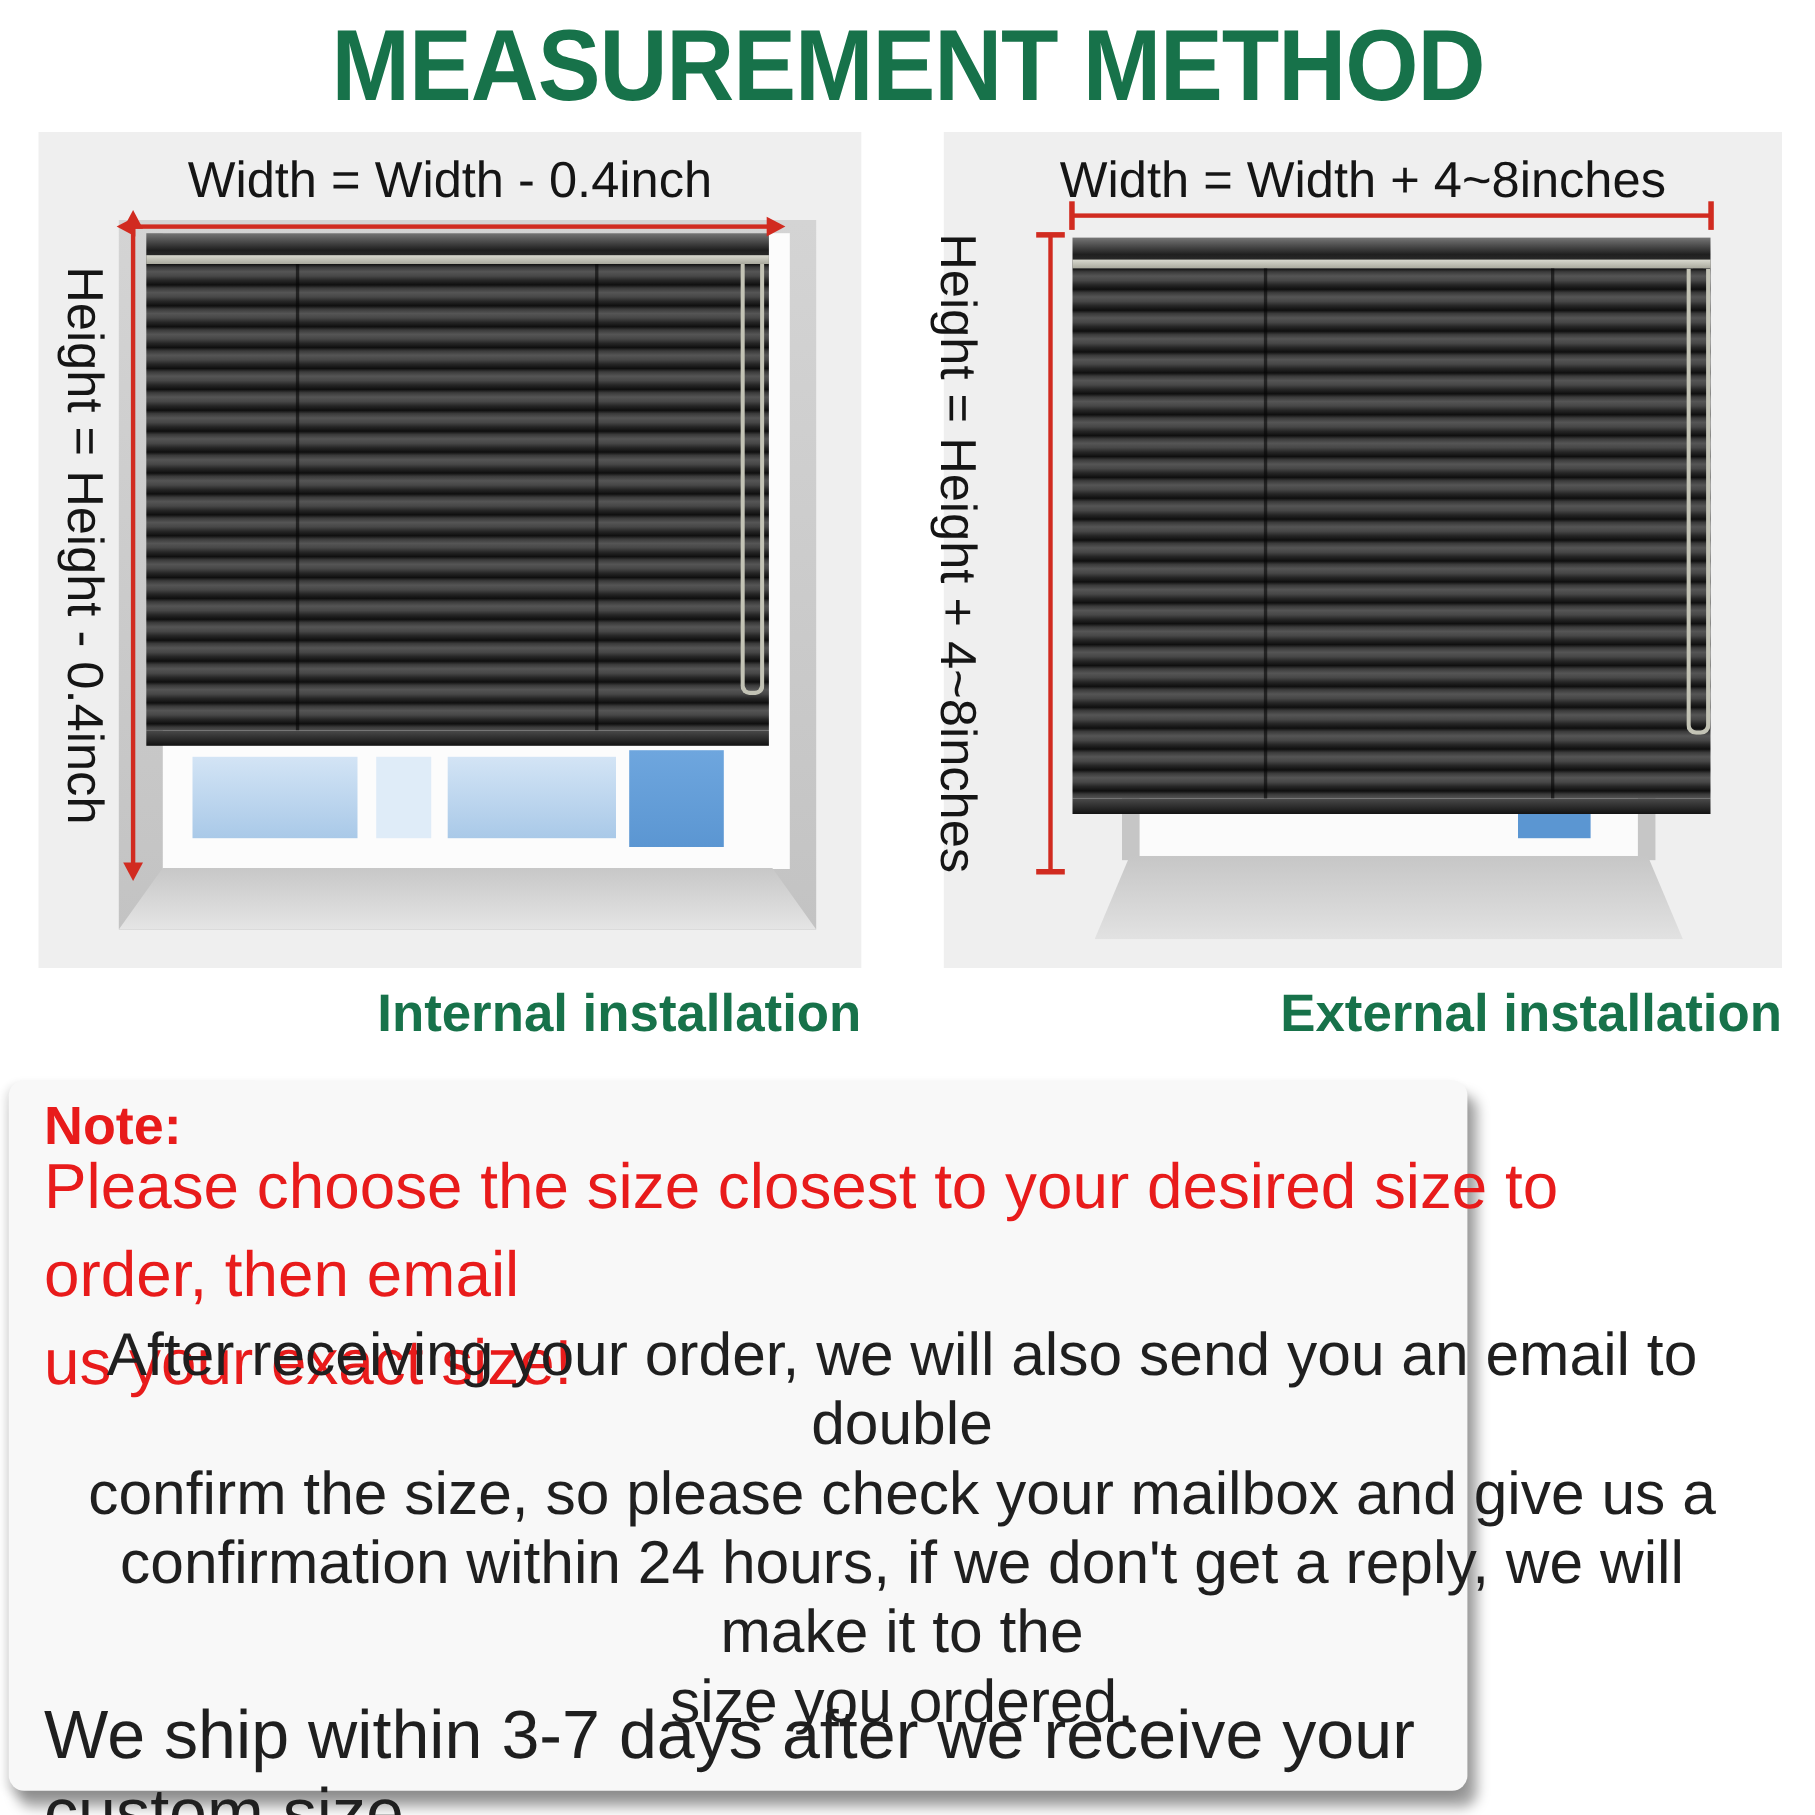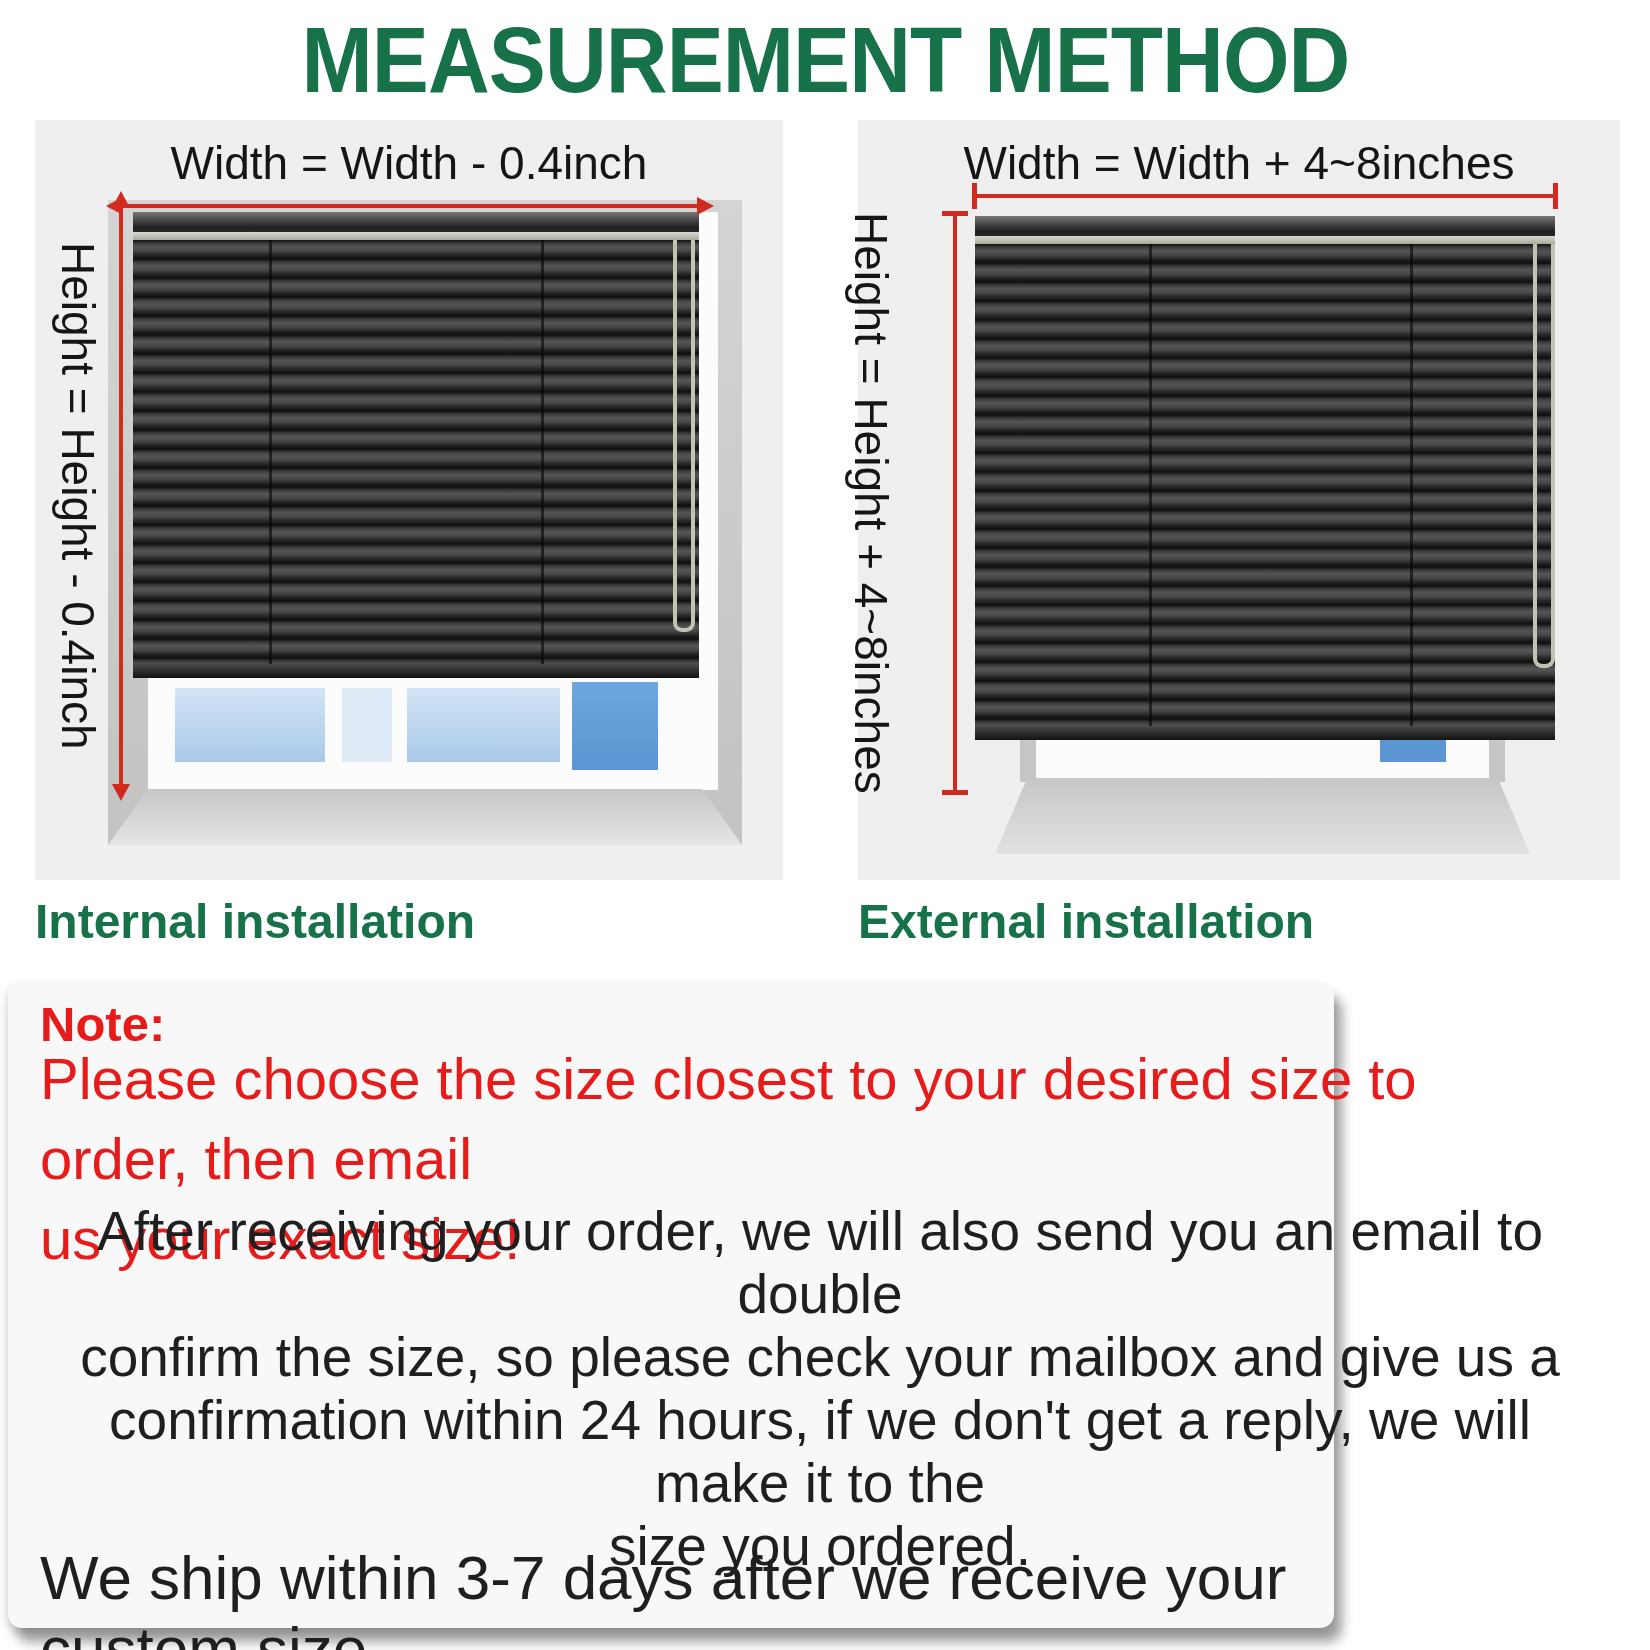--- a/index.html
+++ b/index.html
@@ -76,21 +76,21 @@
   .tcap.h::after  { right:-3px; top:-11px; width:5px; height:26px; background:var(--measure); border:none; }
   .tcap.v::before { top:-3px;    left:-11px; width:26px; height:5px; background:var(--measure); border:none; }
   .tcap.v::after  { bottom:-3px; left:-11px; width:26px; height:5px; background:var(--measure); border:none; }
   .internal .mline.h { left:86px; top:84px; width:578px; }
   .internal .mline.v { left:84px; top:86px; height:580px; }
   .external .mline.h { left:117px; top:74px; width:580px; }
   .external .mline.v { left:95px;  top:94px; height:578px; }
 
   
   .caption { position:absolute; top:894px; font-size:48px; font-weight:bold;
-             color:var(--green); text-align:left; }
+             color:var(--green); text-align:right; }
   .cap-internal { left:35px;  width:748px; }
   .cap-external { left:858px; width:762px; }
 
   
   .note { position:absolute; left:8px; top:982px; width:1326px; height:646px;
           background:var(--notebg); border-radius:14px;
           box-shadow: 8px 14px 12px rgba(0,0,0,0.38), -3px 4px 8px rgba(0,0,0,0.12); }
   .note > div { position:absolute; left:32px; white-space:pre-line; }
   .note-heading { top:14px;  font-size:49px; font-weight:bold; color:var(--red); }
   .note-warning { top:57px;  font-size:58px; color:var(--red);   line-height:80px; width:1540px; }

